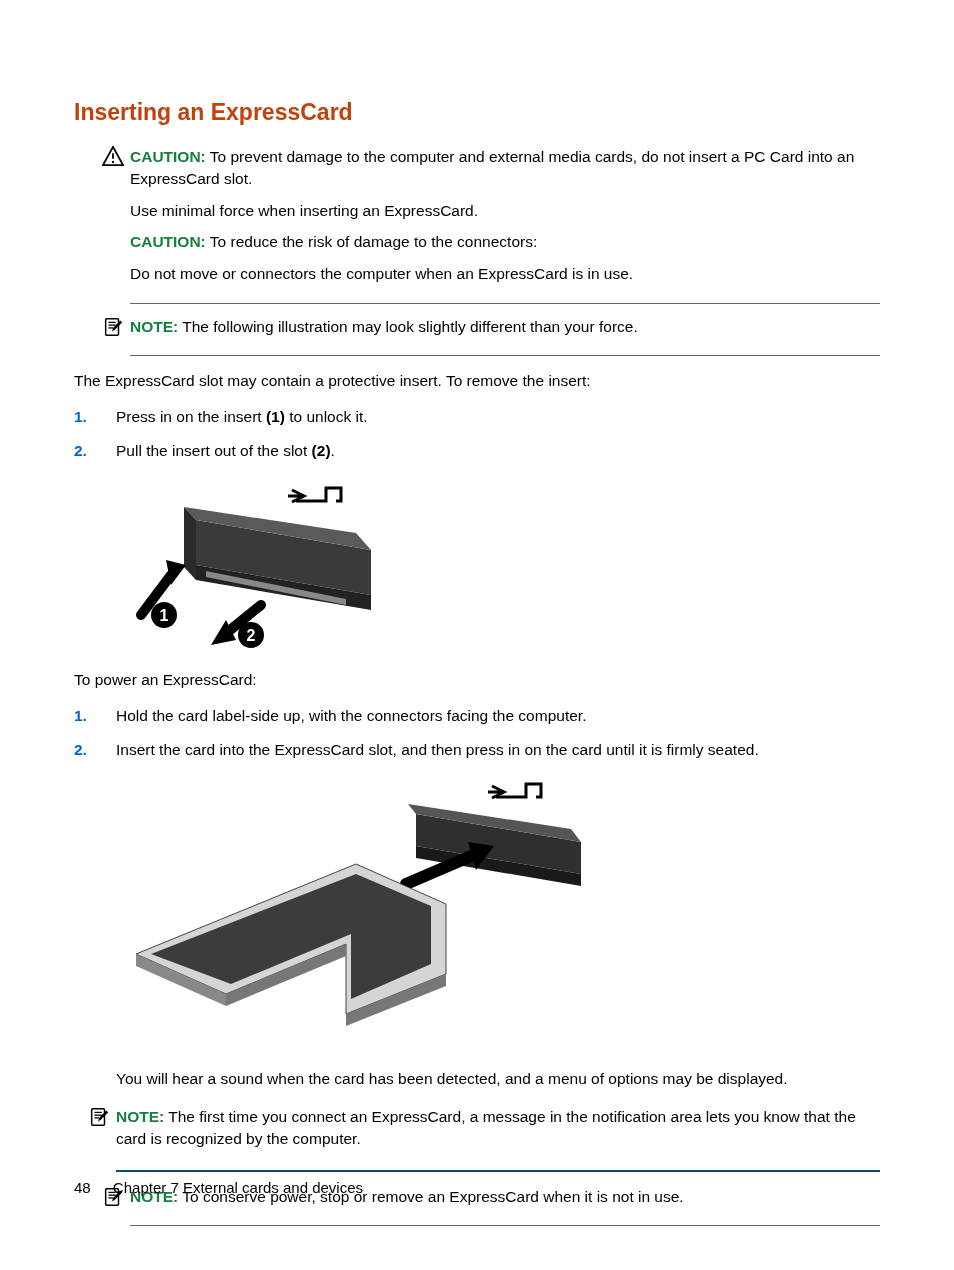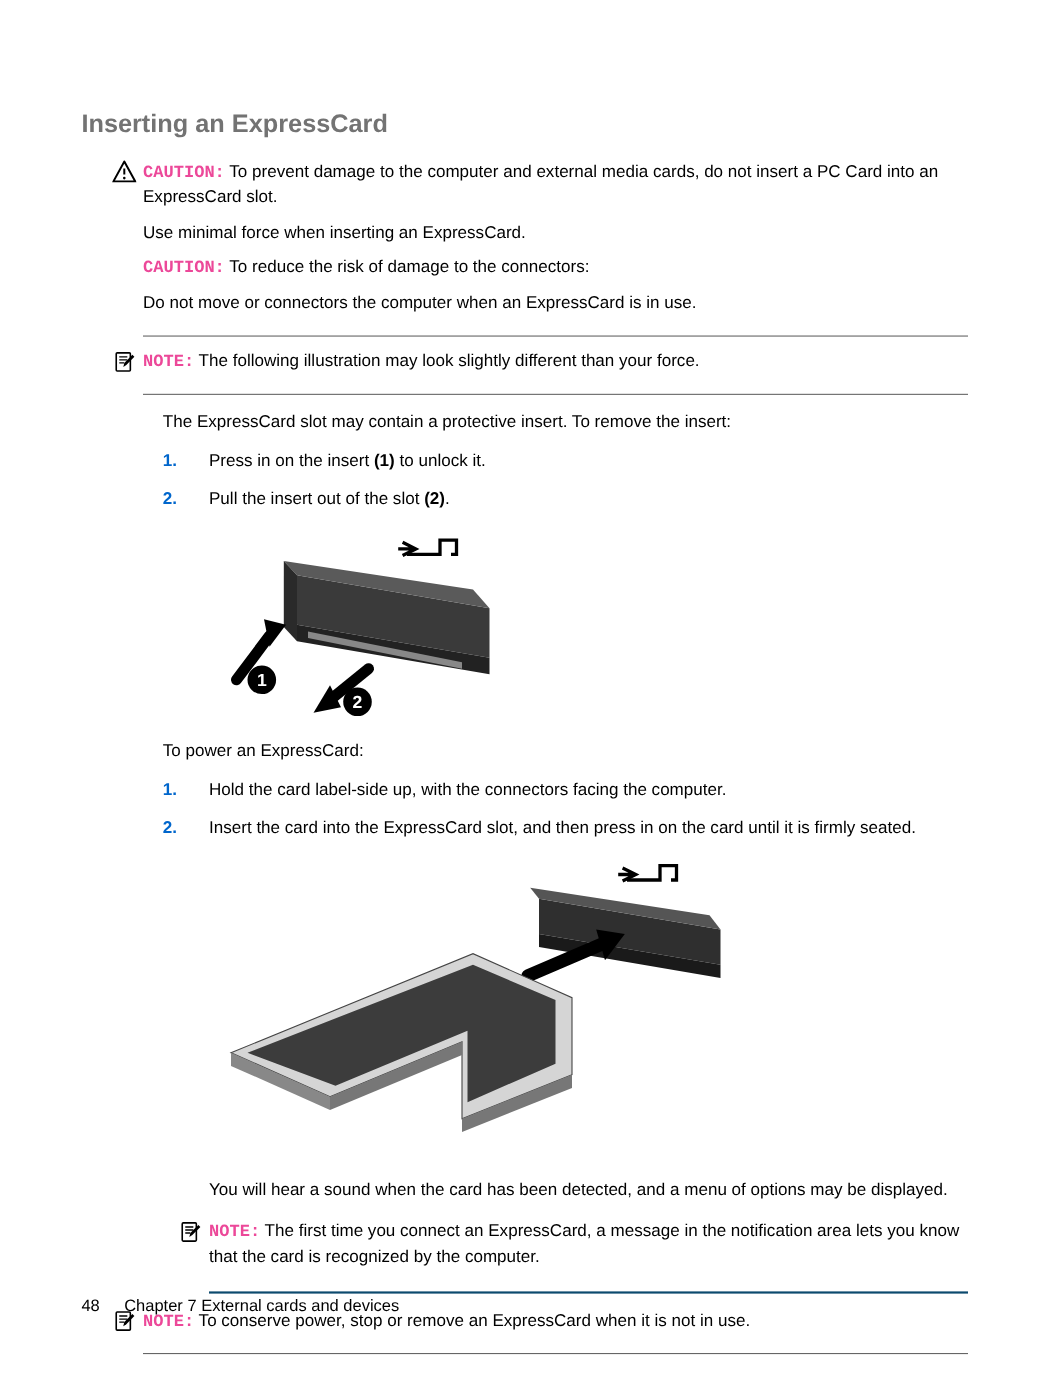--- a/index.html
+++ b/index.html
@@ -12,49 +12,47 @@
     line-height: 1.4;
     color: #000;
     width: 954px;
     height: 1270px;
     position: relative;
   }
   .page {
     padding: 96px 74px 0 74px;
   }
   h2.section-title {
-    color: #737373;
+    color: #c2410c;
     font-size: 23px;
     font-weight: bold;
     margin: 0 0 18px 0;
   }
   .callout {
     margin-left: 56px;
     border-bottom: 1px solid #666;
     padding-bottom: 8px;
     margin-bottom: 12px;
     position: relative;
   }
   .callout-icon {
     position: absolute;
     left: -28px;
     top: 0;
     width: 22px;
     height: 20px;
   }
   .callout-label {
-    color: #ec4899;
+    color: #15803d;
     font-weight: bold;
-    font-family: Liberation Mono, monospace;
   }
   .callout p {
     margin: 4px 0 10px 0;
   }
   .body-text {
-    margin-left: 74px;
     margin-top: 14px;
   }
   .body-text p {
     margin: 6px 0 14px 0;
   }
   ol.numbered {
     list-style: none;
     padding: 0;
     margin: 0;
   }

